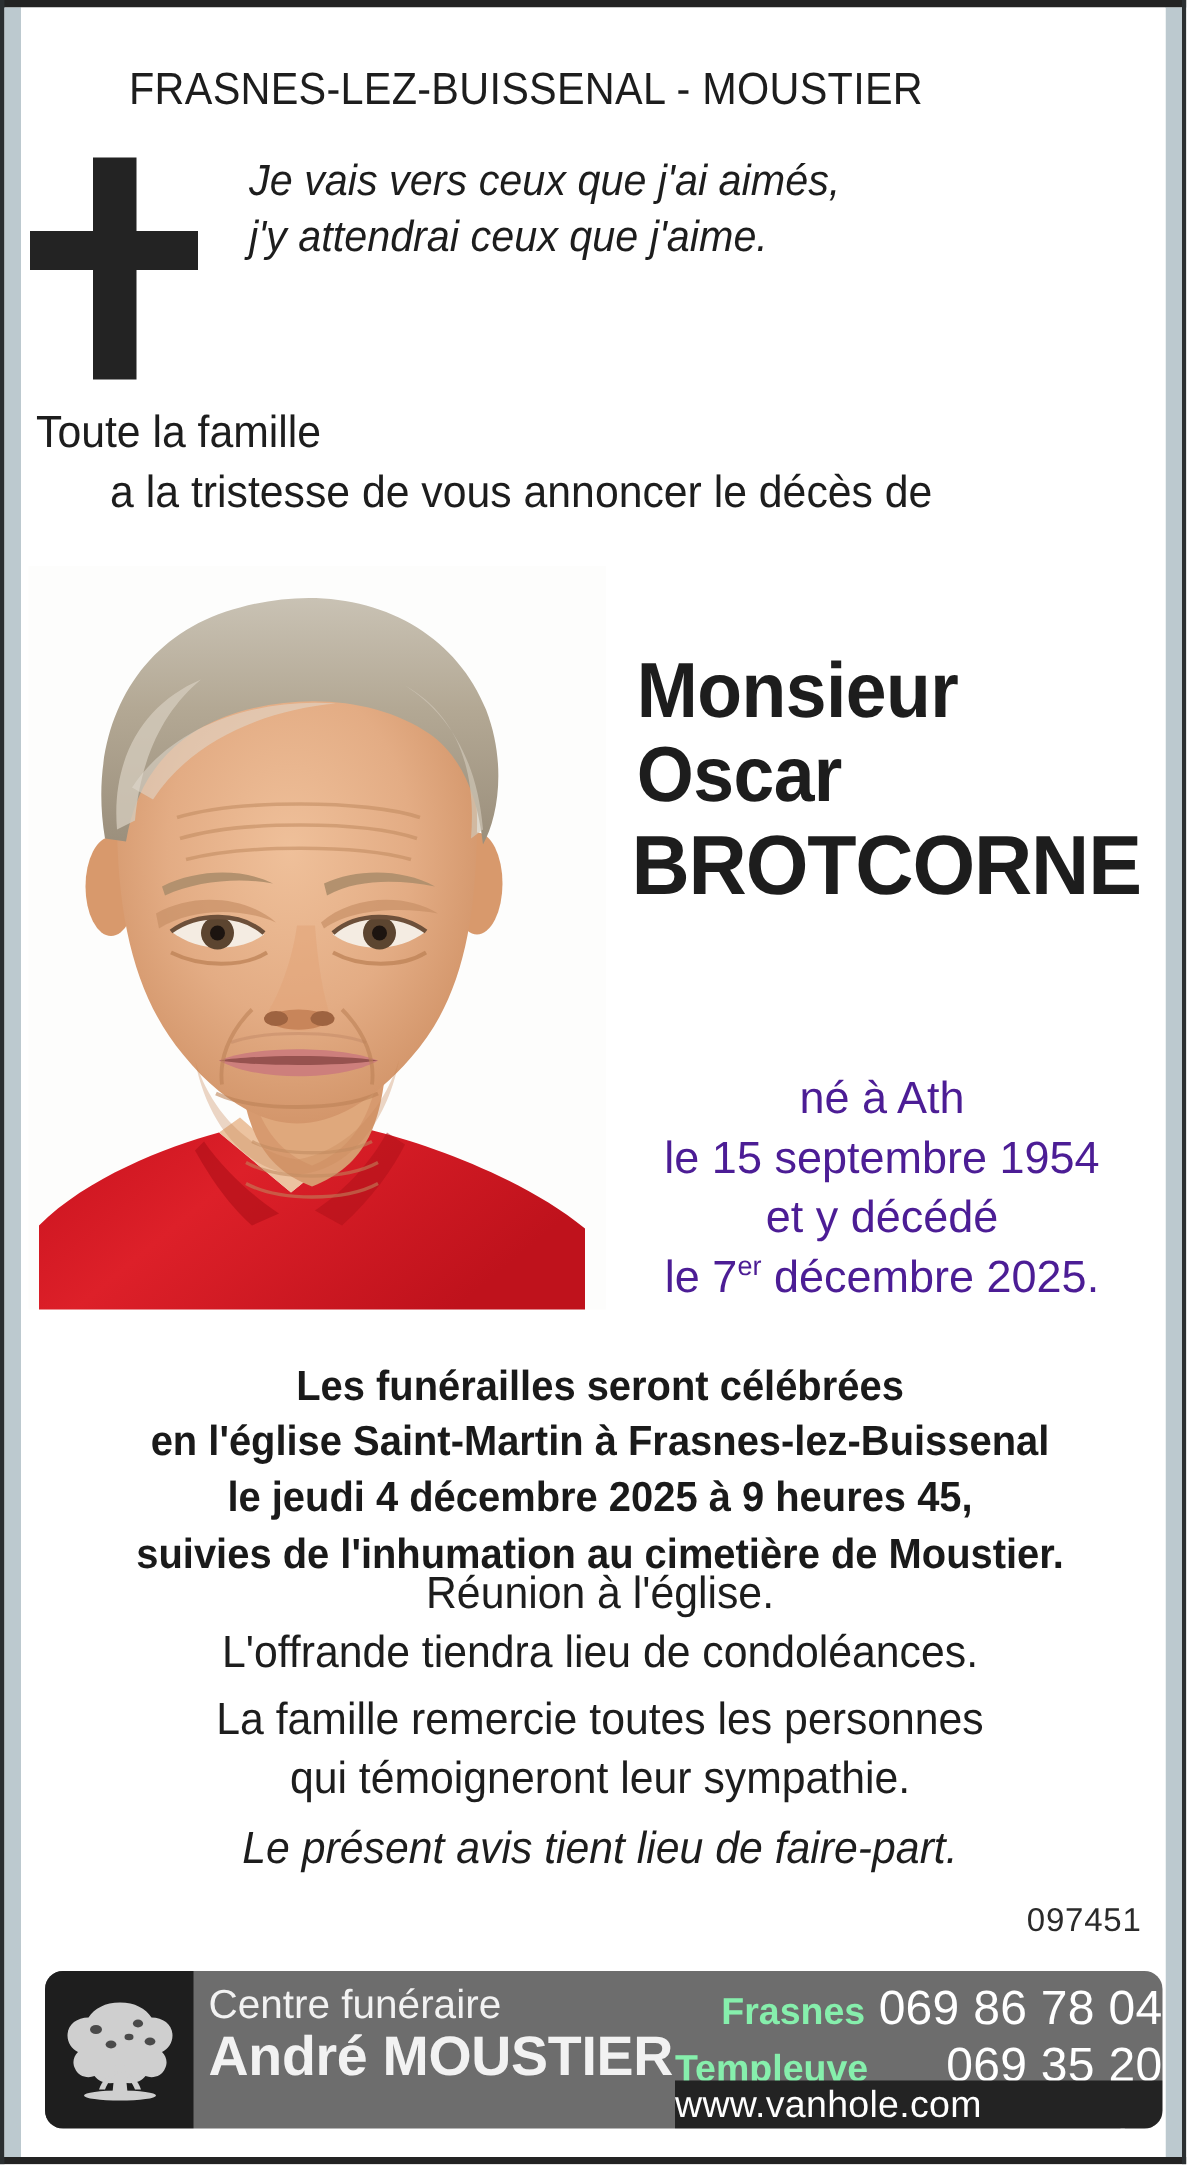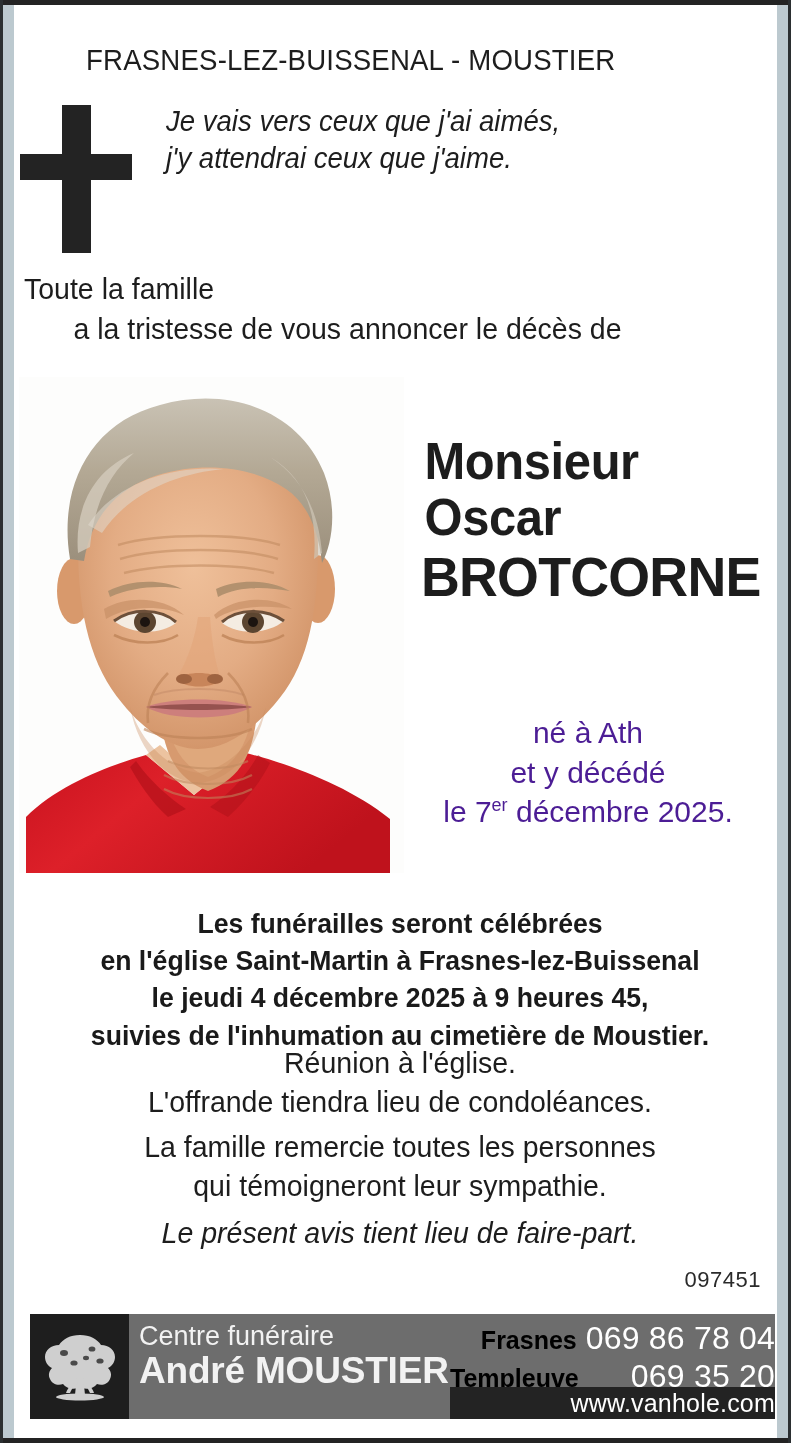--- a/index.html
+++ b/index.html
@@ -229,20 +229,21 @@
 
   
   .banner {
     position: absolute;
     left: 16px;
     top: 1309px;
     width: 745px;
     height: 105px;
     background: #6d6d6d;
     overflow: hidden;
+    border-radius: 12px;
   }
   .banner-logo {
     position: absolute;
     left: 0; top: 0;
     width: 99px; height: 105px;
     background: #1e1e1e;
     display: flex;
     align-items: center;
     justify-content: center;
   }
@@ -277,39 +278,39 @@
   .phone-row {
     display: flex;
     align-items: baseline;
     justify-content: flex-end;
     gap: 9px;
     line-height: 1.18;
   }
   .phone-city {
     font-size: 25px;
     font-weight: bold;
-    color: #000000;
+    color: #86efac;
   }
   .phone-num {
     font-size: 32px;
     font-weight: normal;
     color: #ffffff;
     letter-spacing: 0.2px;
   }
 
   .banner-web {
     position: absolute;
     right: 0;
     bottom: 0;
     width: 325px;
     height: 32px;
     background: #232323;
     color: #ffffff;
     font-size: 25px;
-    text-align: right;
+    text-align: left;
     line-height: 32px;
     letter-spacing: 0.2px;
   }
 </style>
 </head>
 <body>
 
 <div id="page">
 
   <div class="edge-top"></div>
@@ -430,20 +431,21 @@
     </div>
 
     <div class="nameblock">
       <div class="mr">Monsieur</div>
       <div class="first">Oscar</div>
       <div class="last">BROTCORNE</div>
     </div>
 
     <div class="datesblock">
       <div>né à Ath</div>
+      <div>le 15 septembre 1954</div>
       <div>et y décédé</div>
       <div><span>le 7</span><sup>er</sup><span> décembre 2025.</span></div>
     </div>
 
     <div class="ceremony-bold">
       <div>Les funérailles seront célébrées</div>
       <div>en l'église Saint-Martin à Frasnes-lez-Buissenal</div>
       <div>le jeudi 4 décembre 2025 à 9 heures 45,</div>
       <div>suivies de l'inhumation au cimetière de Moustier.</div>
     </div>

